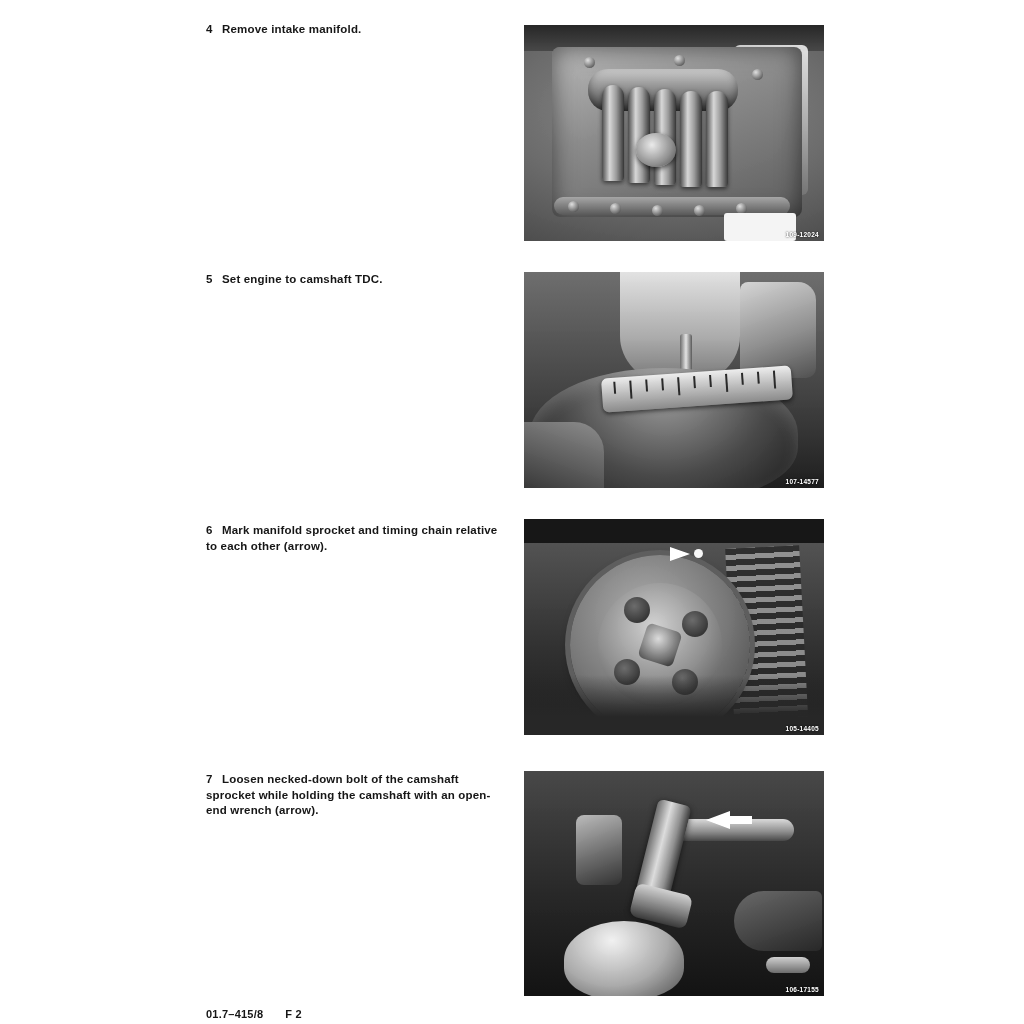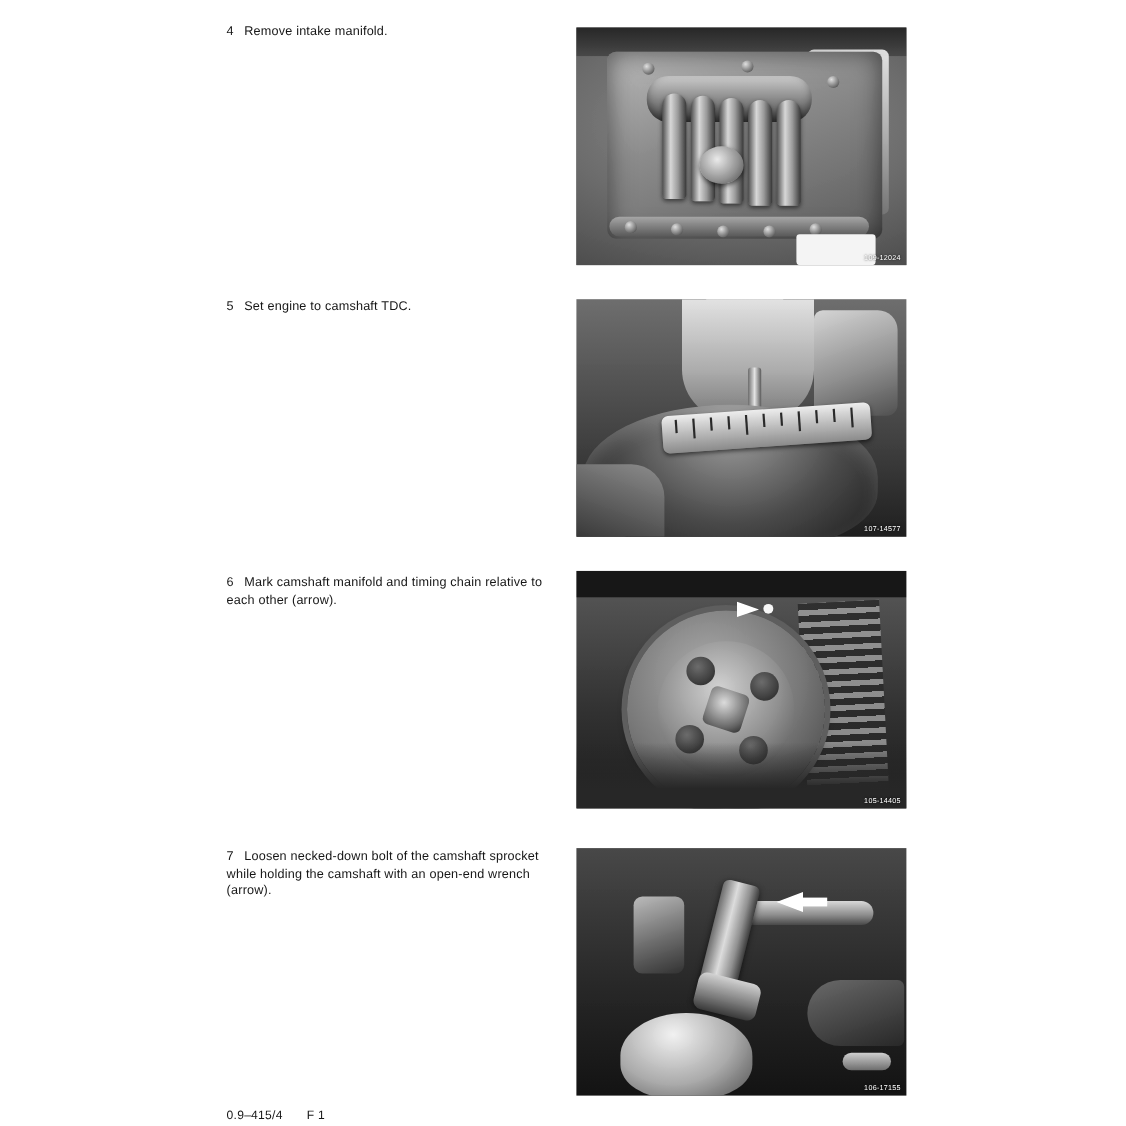--- a/index.html
+++ b/index.html
@@ -11,20 +11,21 @@
     height: 1024px;
     background: #ffffff;
     font-family: "Liberation Sans", sans-serif;
     color: #1a1a1a;
     position: relative;
     overflow: hidden;
   }
   .page {
     position: absolute;
     inset: 0;
+    font-weight: bold;
   }
 
   
   .step {
     position: absolute;
     left: 0;
     width: 1024px;
   }
   .step-text {
     position: absolute;
@@ -237,21 +238,21 @@
         <div class="tick" style="left:156px;"></div>
         <div class="tick" style="left:172px; height:18px;"></div>
       </div>
       <div class="pl lowleft"></div>
       <div class="code">107-14577</div>
     </div>
   </div>
 
   <div class="step">
     <div class="step-text" style="top:523px;">
-      <span class="num">6</span><span>Mark camshaft manifold and timing chain relative to each other (arrow).</span>
+      <span class="num">6</span><span>Mark manifold sprocket and timing chain relative to each other (arrow).</span>
     </div>
 
     <div class="photo p3">
       <div class="pl topdark"></div>
       <div class="pl chain"></div>
       <div class="pl sprocket-out"></div>
       <div class="pl sprocket-in"></div>
       <div class="hole" style="left:100px; top:78px;"></div>
       <div class="hole" style="left:158px; top:92px;"></div>
       <div class="hole" style="left:148px; top:150px;"></div>
@@ -277,16 +278,16 @@
       <div class="pl jaw"></div>
       <div class="pl bowl"></div>
       <div class="pl rod"></div>
       <div class="pl arrowtail"></div>
       <div class="pl arrow4"></div>
       <div class="code">106-17155</div>
     </div>
   </div>
 
   <div class="footer">
-    <span>0.9–415/4</span><span class="sect">F 1</span>
+    <span>01.7–415/8</span><span class="sect">F 2</span>
   </div>
 
 </div>
 
 </body></html>

